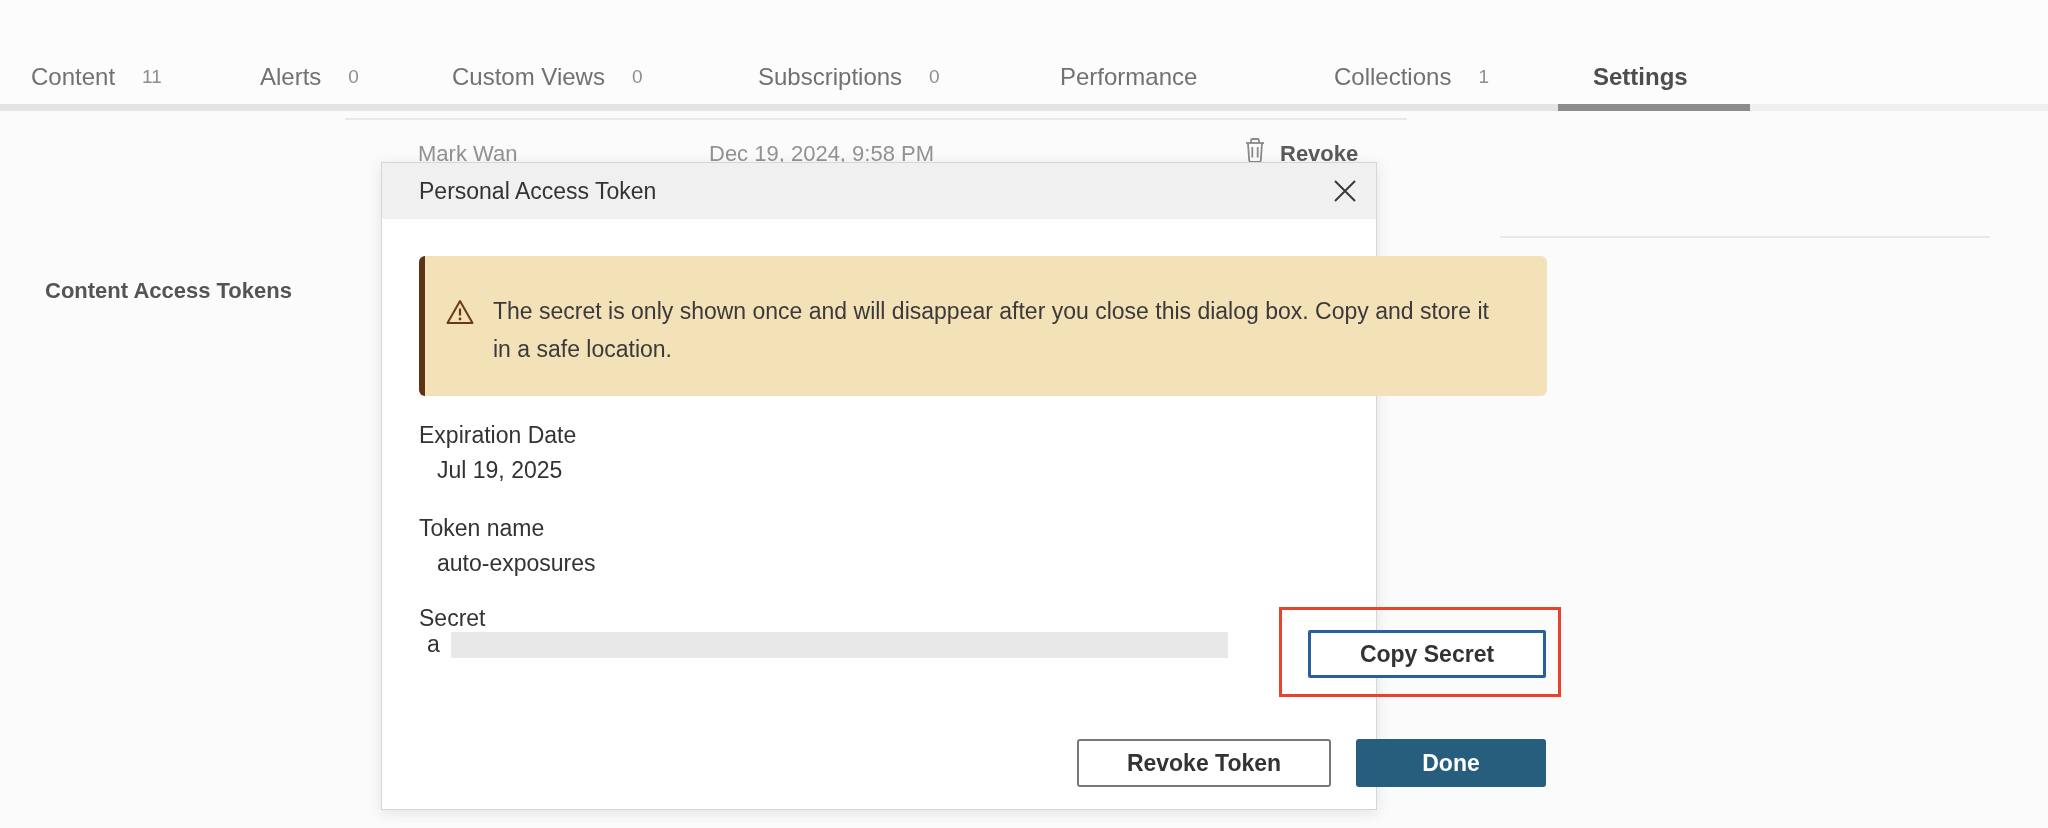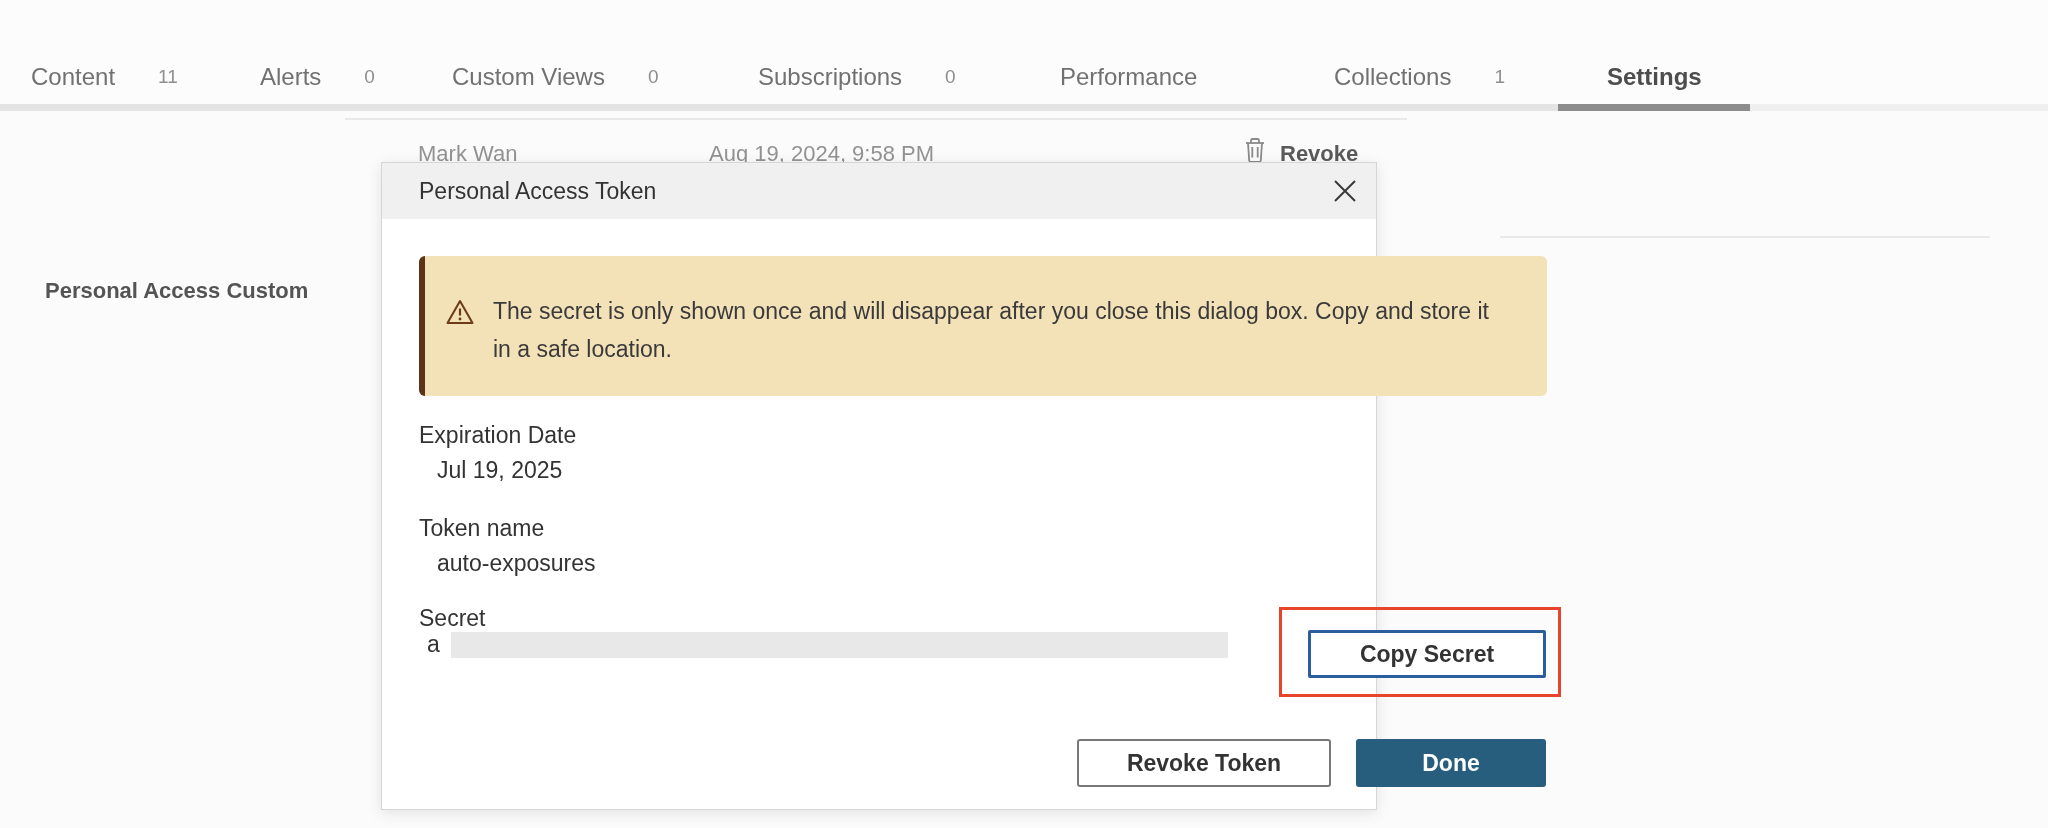--- a/index.html
+++ b/index.html
@@ -6,23 +6,23 @@
   *{box-sizing:border-box;}
   .stage{
     position:relative;width:2048px;height:828px;overflow:hidden;
     background:#fbfbfb;
     font-family:"Liberation Sans","DejaVu Sans",sans-serif;
     color:#333;
   }
   
   .tabbar{position:absolute;left:0;top:0;width:2048px;height:111px;background:#fcfcfc;}
   .tab{position:absolute;top:60px;height:34px;display:flex;align-items:center;
-       font-size:24px;color:#717171;cursor:pointer;white-space:nowrap;gap:16px;}
+       font-size:24px;color:#717171;cursor:pointer;white-space:nowrap;}
   .tab .count{font-size:19px;color:#8e8e8e;margin-left:27px;}
-  .tab.active{color:#4d4d4d;font-weight:bold;margin-left:14px;}
+  .tab.active{color:#4d4d4d;font-weight:bold;}
   .tab-underline-track{position:absolute;left:0;top:104px;width:2048px;height:7px;background:#e4e4e4;}
   .tab-underline-track .lighter{position:absolute;left:1750px;top:0;width:298px;height:7px;background:#efefef;}
   .tab-underline-active{position:absolute;left:1558px;top:104px;width:192px;height:7px;background:#8c8c8c;}
   
   .bg-lineA{position:absolute;left:345px;top:118px;width:1062px;height:2px;background:#e9e9e9;}
   .bg-lineB{position:absolute;left:1500px;top:236px;width:490px;height:2px;background:#e9e9e9;}
   .bg-rowtext{position:absolute;top:141px;font-size:22px;color:#929292;white-space:nowrap;text-align:right;}
   .bg-revoke{position:absolute;left:1280px;top:141px;font-size:22px;font-weight:bold;color:#5a5a5a;}
   .bg-trash{position:absolute;left:1243px;top:137px;width:24px;height:26px;}
   .bg-section-label{position:absolute;left:45px;top:278px;font-size:22px;font-weight:bold;color:#545454;white-space:nowrap;}
@@ -97,35 +97,35 @@
     <div class="tab-underline-track">
       <div class="lighter"></div>
     </div>
     <div class="tab-underline-active"></div>
   </div>
 
   <div class="bg-lineA"></div>
   <div class="bg-lineB"></div>
 
   <div class="bg-rowtext" style="left:418px">Mark Wan</div>
-  <div class="bg-rowtext" style="left:709px">Aug 19, 2024, 9:58 PM</div>
+  <div class="bg-rowtext" style="left:709px">Dec 19, 2024, 9:58 PM</div>
 
   <div class="bg-trash">
     <svg width="24" height="26" viewBox="0 0 24 26">
       <g fill="none" stroke="#8a8a8a" stroke-width="1.8">
         <path d="M3 6 h18"></path>
         <path d="M8 6 V3.5 a1.5 1.5 0 0 1 1.5-1.5 h5 a1.5 1.5 0 0 1 1.5 1.5 V6"></path>
         <path d="M5 6 l1.2 17.5 a1.6 1.6 0 0 0 1.6 1.5 h8.4 a1.6 1.6 0 0 0 1.6-1.5 L19 6"></path>
         <path d="M9.3 10 v10.5 M14.7 10 v10.5"></path>
       </g>
     </svg>
   </div>
   <div class="bg-revoke">Revoke</div>
 
-  <div class="bg-section-label">Personal Access Custom</div>
+  <div class="bg-section-label">Content Access Tokens</div>
 
   <div class="modal">
 
     <div class="modal-header">
       <div class="modal-title">Personal Access Token</div>
       <div class="modal-close">
         <svg width="26" height="26" viewBox="0 0 26 26">
           <path d="M3 3 L23 23 M23 3 L3 23" stroke="#3a3a3a" stroke-width="2" fill="none"></path>
         </svg>
       </div>

